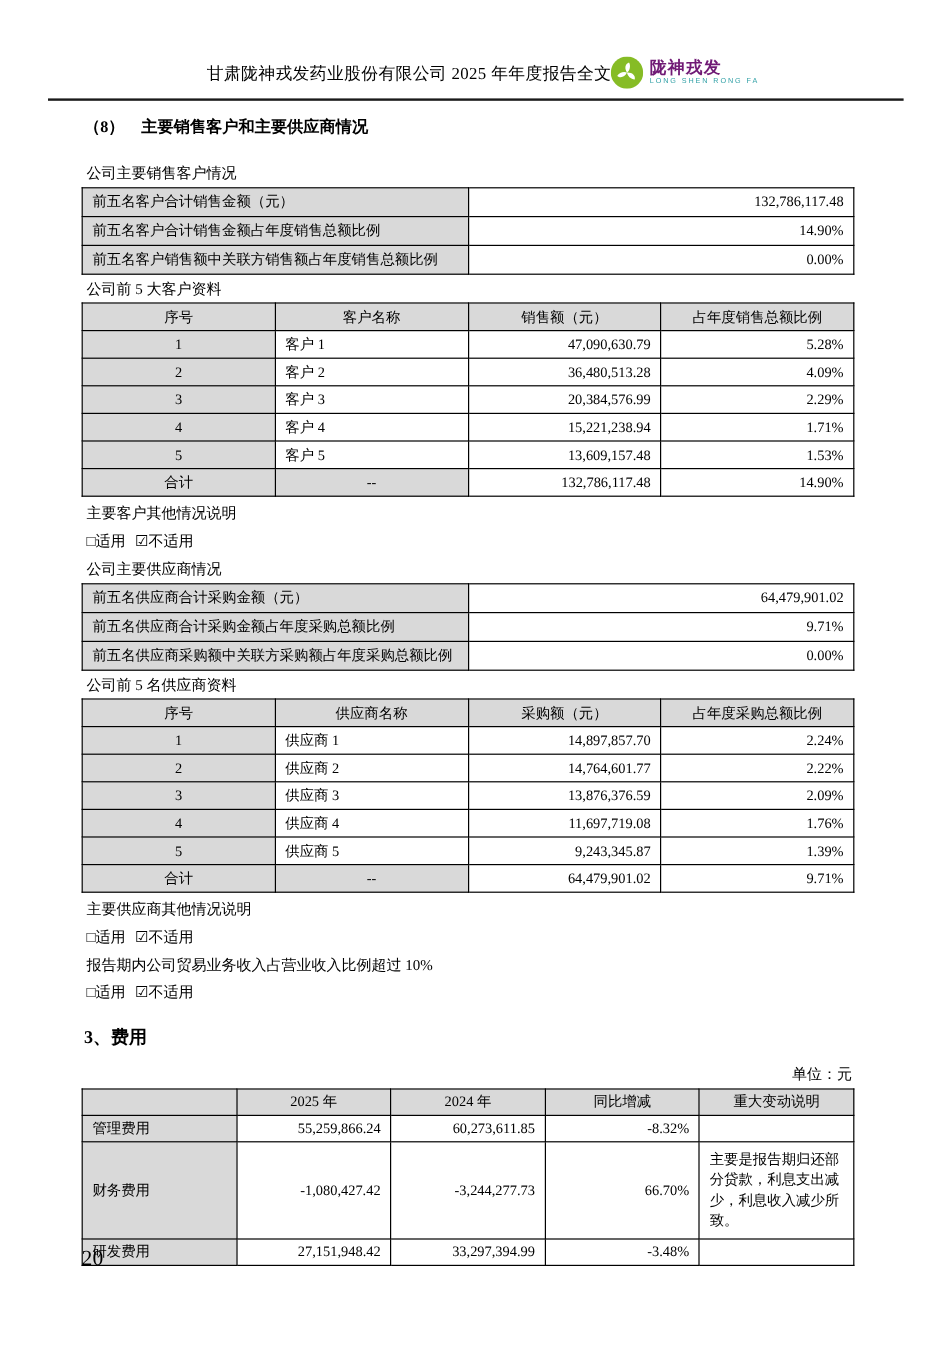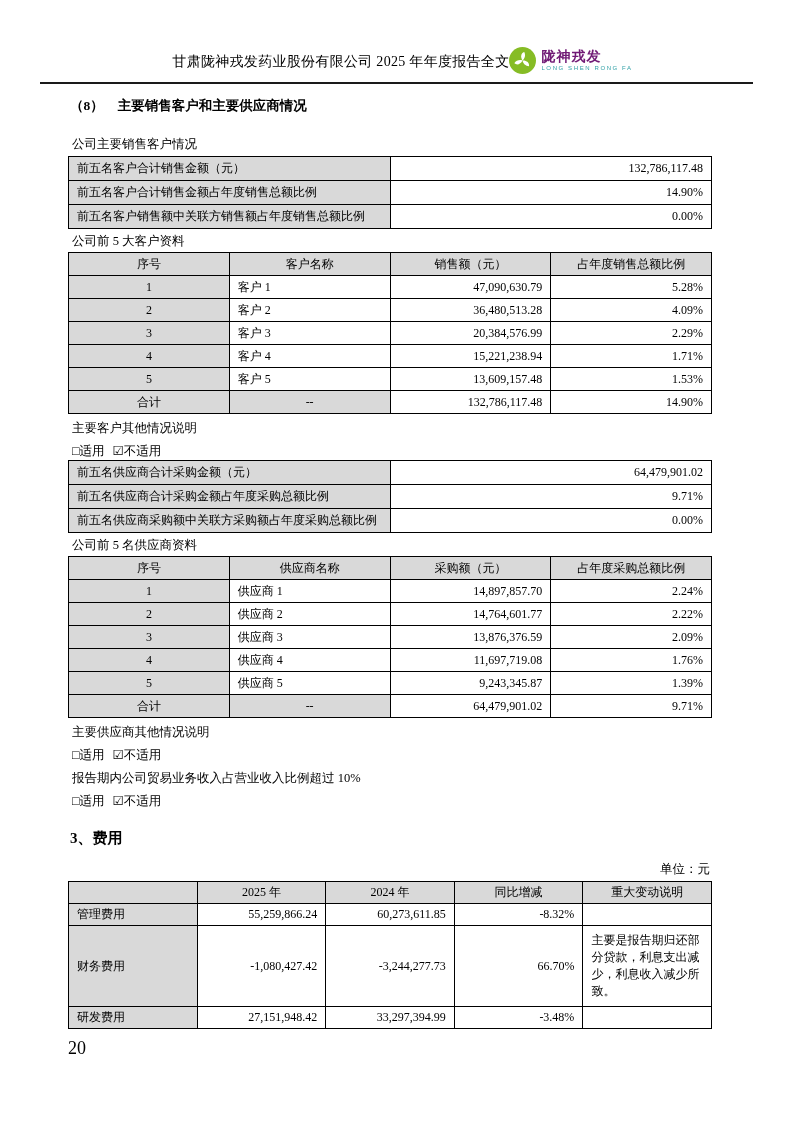--- a/index.html
+++ b/index.html
@@ -156,20 +156,21 @@
       </tr>
     </tbody>
       </table>
 
     <div class="cap">主要客户其他情况说明</div>
 
     <div class="checkbox-line">
       <span class="cb-group"><span>□</span><span>适用</span></span><span class="cb-group"><span>☑</span><span>不适用</span></span>
     </div>
 
+    <div class="cap">公司主要供应商情况</div>
 
     <table class="sum-table">
       <colgroup>
           <col style="width:50%">
           <col style="width:50%">
         </colgroup>
       <tbody>
           <tr>
         <td class="gray l">前五名供应商合计采购金额（元）</td>
         <td class="r">64,479,901.02</td>

